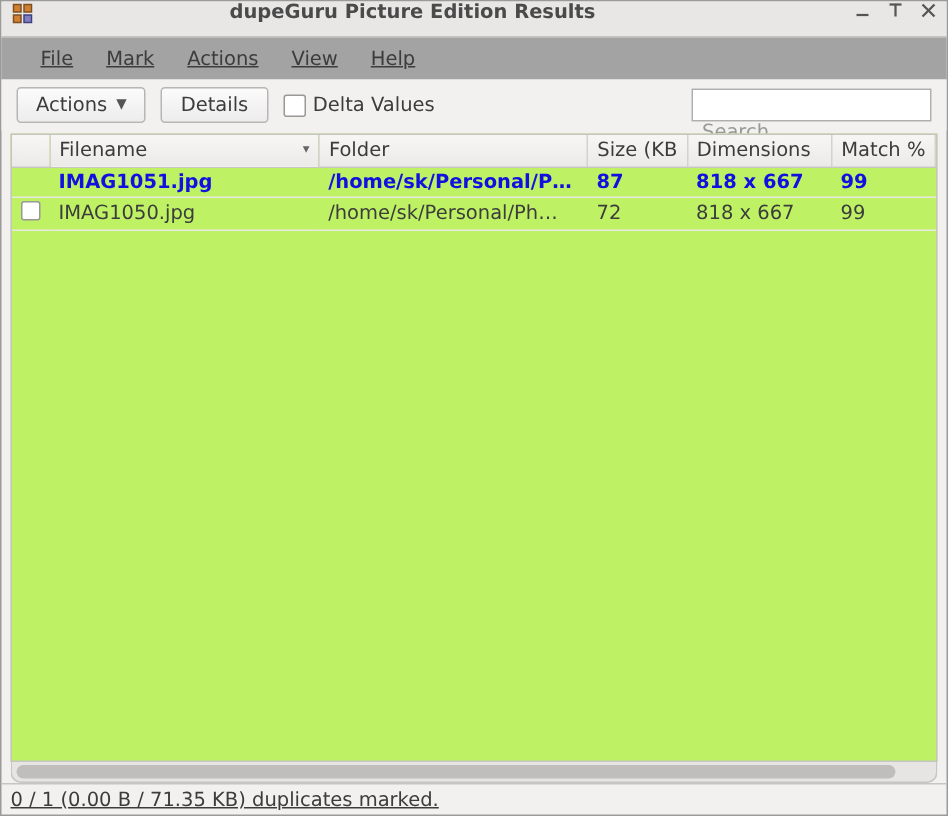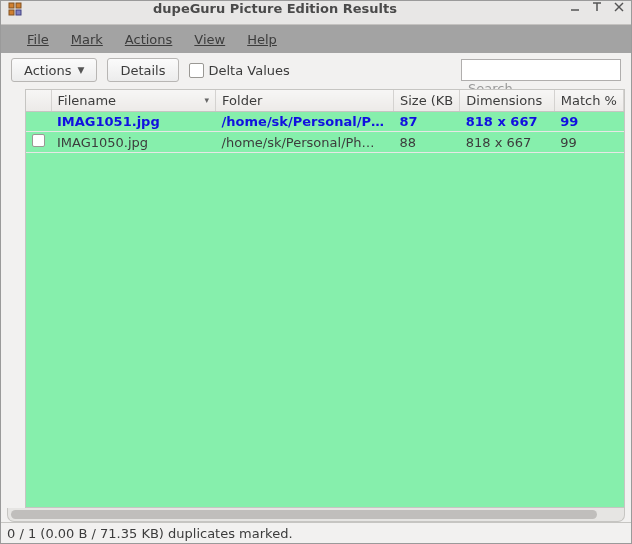--- a/index.html
+++ b/index.html
@@ -118,22 +118,22 @@
     padding: 2px 6px;
     font-size: 13px;
     color: #888;
     display: flex;
     align-items: center;
   }
   
   .tablewrap {
     flex: 1;
     border: 1px solid #c6c5c2;
-    background: #86efac;
-    margin: 2px 6px 0 24px;
+    background: #bef264;
+    margin: 2px 6px 0 6px;
     overflow: hidden;
     position: relative;
   }
   table {
     border-collapse: collapse;
     width: 100%;
     font-size: 13px;
   }
   thead th {
     background: linear-gradient(#f7f6f5, #eceae8);
@@ -197,20 +197,21 @@
   }
   
   .statusbar {
     height: 21px;
     display: flex;
     align-items: center;
     padding: 0 6px;
     font-size: 13px;
     color: #3c3c3c;
     border-top: 1px solid #c6c5c2;
+    text-decoration: underline;
   }
 </style>
 </head>
 <body>
 
 <div class="window">
 
   <div class="titlebar">
     <span class="icon">
       <svg viewBox="0 0 16 16" width="16" height="16">
@@ -299,21 +300,21 @@
           <td class="col-size">87</td>
           <td class="col-dim">818 x 667</td>
           <td class="col-match">99</td>
         </tr>
         <tr class="dup">
           <td class="col-chk">
             <span class="checkbox" style="width:13px;height:13px;"></span>
           </td>
           <td class="col-filename">IMAG1050.jpg</td>
           <td class="col-folder">/home/sk/Personal/Ph…</td>
-          <td class="col-size">88</td>
+          <td class="col-size">72</td>
           <td class="col-dim">818 x 667</td>
           <td class="col-match">99</td>
         </tr>
       </tbody>
     </table>
   </div>
 
   <div class="hscroll">
     <div class="thumb"></div>
   </div>

